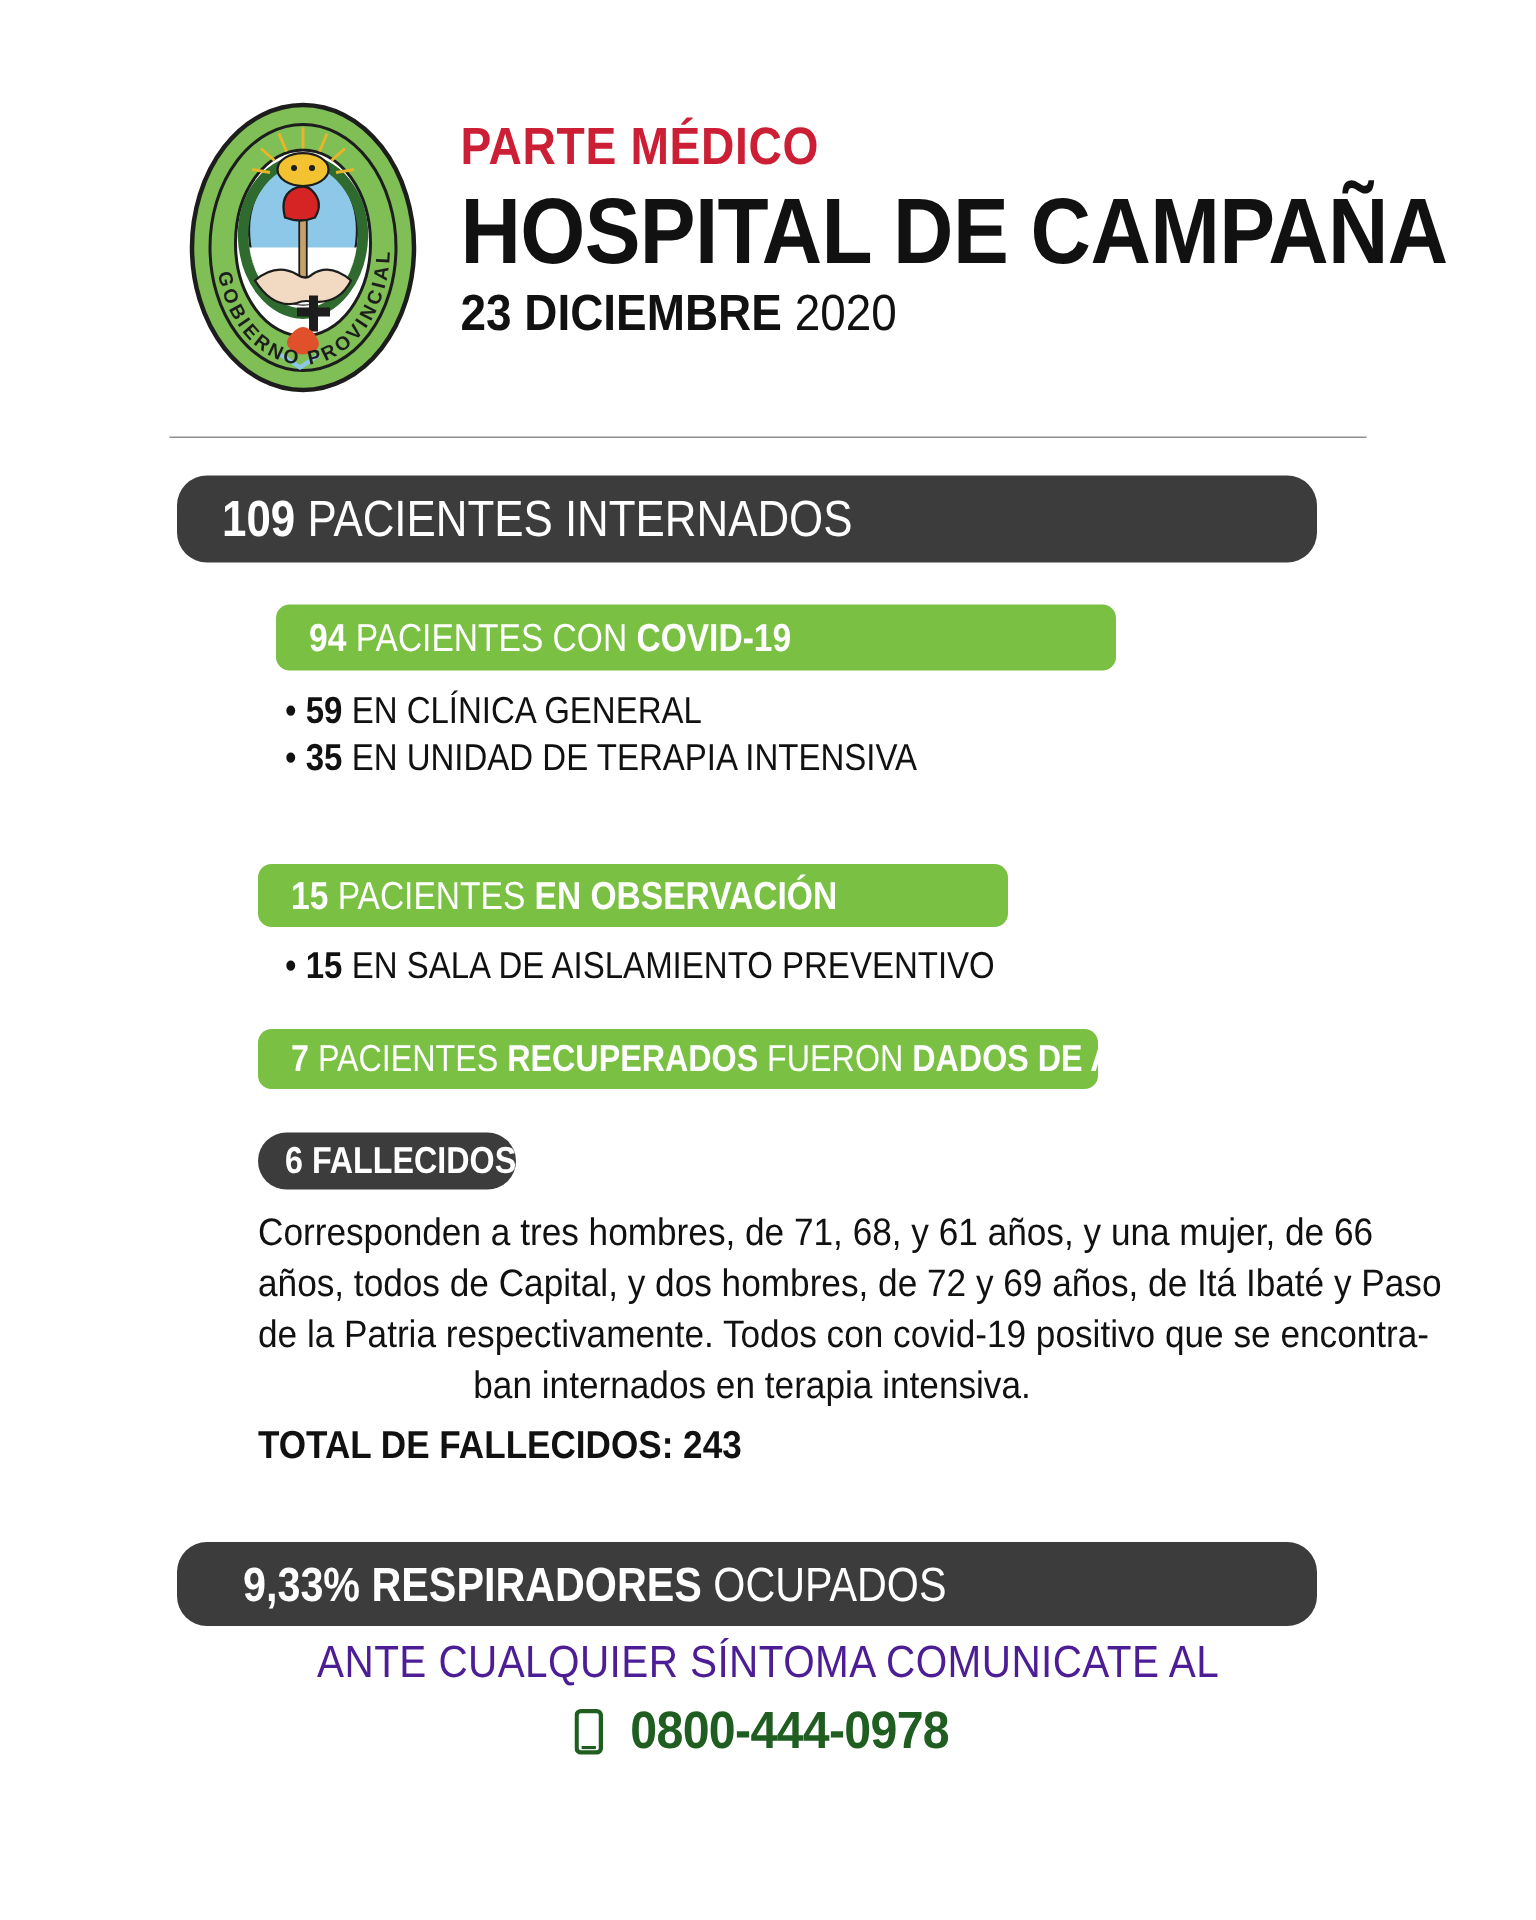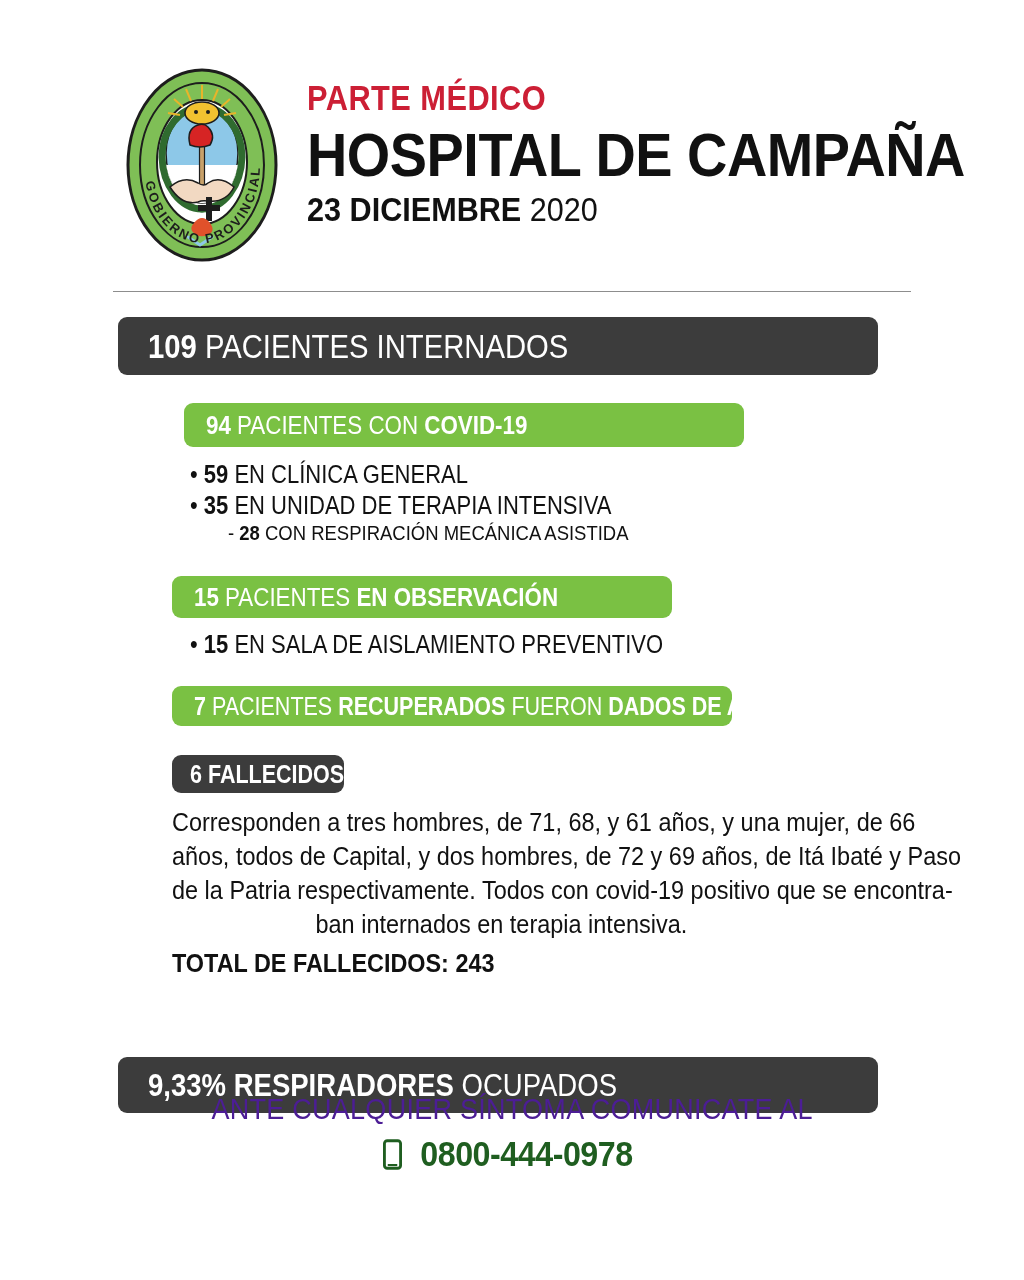--- a/index.html
+++ b/index.html
@@ -65,36 +65,36 @@
 
   
   .bar{
     position:absolute;
     border-radius:9px;
     display:flex;align-items:center;
     color:#ffffff;
     box-sizing:border-box;
     white-space:nowrap;
   }
-  .bar-dark{background:#3c3c3c;}
+  .bar-dark{background:#3c3c3c;border-radius:20px;}
   .bar-green{background:#7AC143;}
   .bar .txt{
     transform:scaleX(0.86);
     transform-origin:left center;
     display:inline-block;
   }
   .bar .b{font-weight:bold;}
   .bar .n{font-weight:normal;}
 
   #bar-internados{left:118px;top:317px;width:760px;height:58px;padding-left:30px;font-size:34px;}
   #bar-covid{left:184px;top:403px;width:560px;height:44px;padding-left:22px;font-size:26px;}
   #bar-observacion{left:172px;top:576px;width:500px;height:42px;padding-left:22px;font-size:26px;}
   #bar-alta{left:172px;top:686px;width:560px;height:40px;padding-left:22px;font-size:25px;}
   #bar-fallecidos{left:172px;top:755px;width:172px;height:38px;padding-left:18px;font-size:25px;}
-  #bar-respiradores{left:118px;top:1057px;width:760px;height:56px;padding-left:30px;font-size:32px;}
+  #bar-respiradores{left:118px;top:1028px;width:760px;height:56px;padding-left:44px;font-size:32px;}
 
   
   .list{position:absolute;left:190px;}
   .li{
     white-space:nowrap;color:#111;
     line-height:1.22;
   }
   .li .inner{display:inline-block;transform:scaleX(0.88);transform-origin:left center;}
   .li .b{font-weight:bold;}
   .li .n{font-weight:normal;}
@@ -200,21 +200,20 @@
     <span class="txt"><span class="b">109</span><span>&nbsp;</span><span class="n">PACIENTES INTERNADOS</span></span>
   </div>
 
   <div class="bar bar-green" id="bar-covid">
     <span class="txt"><span class="b">94</span><span>&nbsp;</span><span class="n">PACIENTES CON </span><span class="b">COVID-19</span></span>
   </div>
 
   <div class="list" id="list-covid">
     <div class="li lvl1"><span class="inner"><span>•</span>&nbsp;<span class="b">59</span>&nbsp;<span class="n">EN CLÍNICA GENERAL</span></span></div>
     <div class="li lvl1"><span class="inner"><span>•</span>&nbsp;<span class="b">35</span>&nbsp;<span class="n">EN UNIDAD DE TERAPIA INTENSIVA</span></span></div>
-    <div class="li lvl2"><span class="inner"><span>-</span>&nbsp;<span class="b">28</span>&nbsp;<span class="n">CON RESPIRACIÓN MECÁNICA ASISTIDA</span></span></div>
   </div>
 
   <div class="bar bar-green" id="bar-observacion">
     <span class="txt"><span class="b">15</span><span>&nbsp;</span><span class="n">PACIENTES </span><span class="b">EN OBSERVACIÓN</span></span>
   </div>
 
   <div class="list" id="list-observacion">
     <div class="li lvl1"><span class="inner"><span>•</span>&nbsp;<span class="b">15</span>&nbsp;<span class="n">EN SALA DE AISLAMIENTO PREVENTIVO</span></span></div>
   </div>
 

